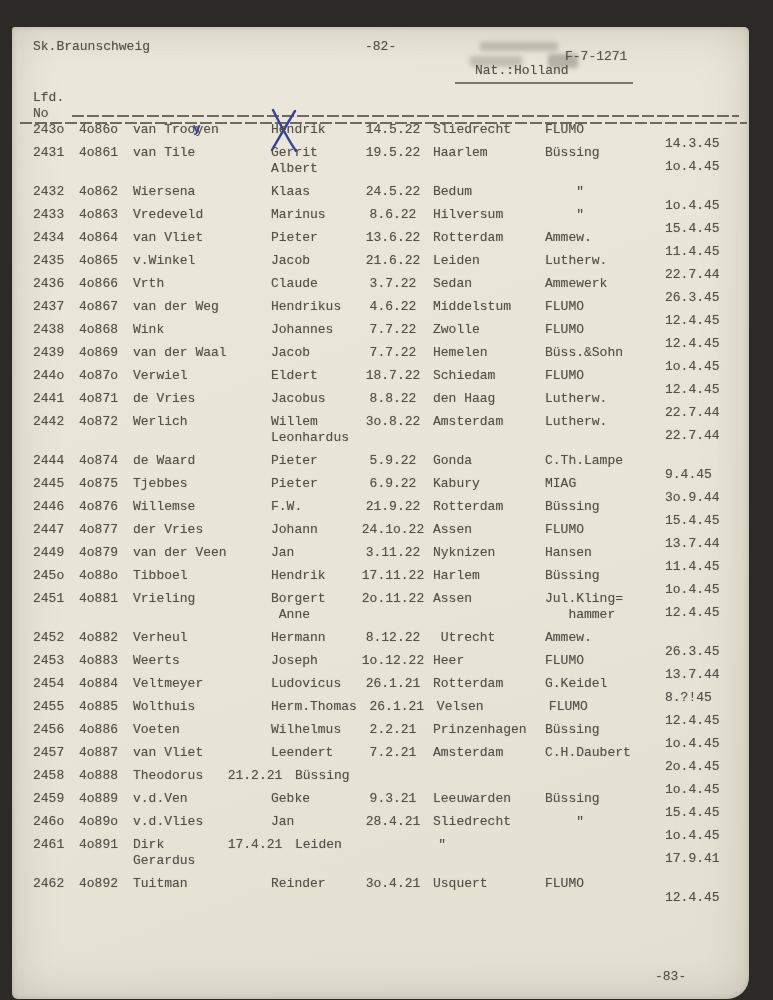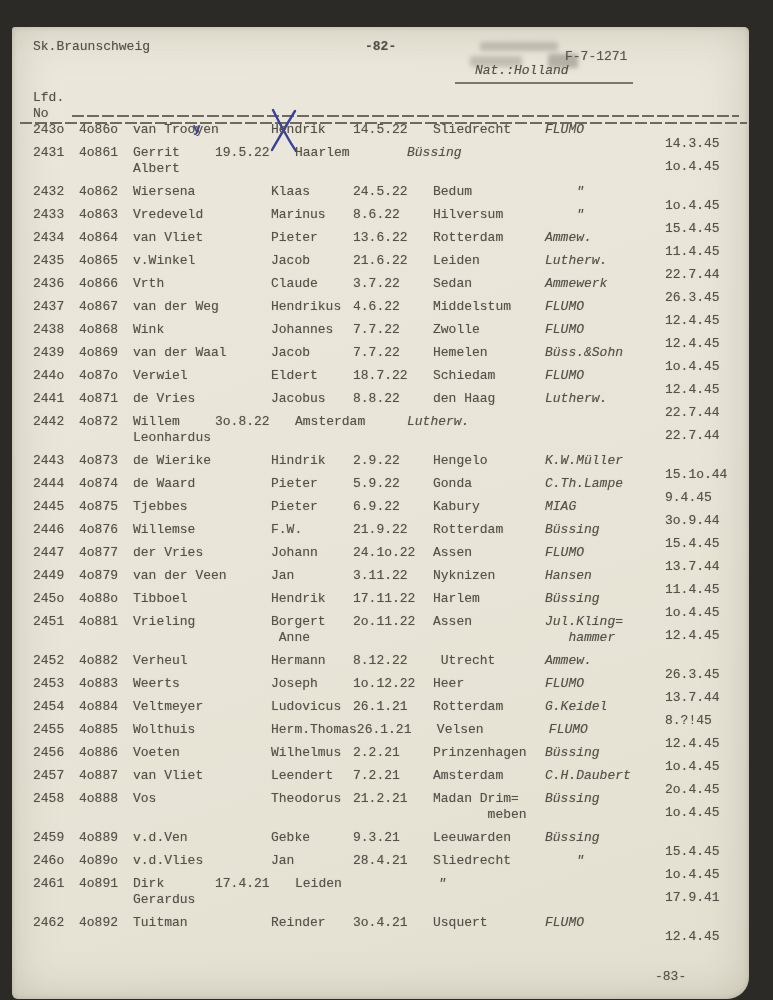--- a/index.html
+++ b/index.html
@@ -12,43 +12,43 @@
     position:absolute;left:12px;top:13px;width:737px;height:972px;
     background:linear-gradient(160deg,#ebe8db 0%,#e8e5d8 55%,#e3e0d1 100%);
     border-radius:3px 5px 22px 6px;
     box-shadow:inset 0 0 45px rgba(118,112,92,.28), inset 0 0 5px rgba(95,90,75,.25);
     color:#55524a;font-size:13px;line-height:16px;
     text-shadow:0 0 1px rgba(86,82,74,.45);
     margin-top:14px;
   }
   .abs{position:absolute;white-space:pre;}
   .camp{left:21px;top:12px;}
-  .pageno-top{left:353px;top:12px;font-weight:bold;}
+  .pageno-top{left:353px;top:12px;}
   .fileref{left:553px;top:22px;color:#5b584e;}
   .nat{left:443px;top:36px;width:158px;padding:0 0 3px 20px;
-       border-bottom:2px solid rgba(85,81,70,.75);font-style:italic;}
+       border-bottom:2px solid rgba(85,81,70,.75);}
   .lfd-head{left:21px;top:63px;line-height:16px;}
   .rule{position:absolute;height:2px;
         background:repeating-linear-gradient(90deg,rgba(88,84,73,.85) 0 12px,rgba(88,84,73,0) 12px 15px);}
   .rule-a{left:60px;right:10px;top:88px;}
   .rule-b{left:8px;right:2px;top:95px;}
   .smudge{position:absolute;background:rgba(92,90,82,.28);filter:blur(2px);border-radius:2px;}
   .s1{left:468px;top:15px;width:78px;height:9px;}
   .s2{left:536px;top:27px;width:30px;height:14px;background:rgba(80,78,72,.35);}
   .s3{left:458px;top:29px;width:52px;height:11px;}
   .rows{position:absolute;left:21px;top:95px;right:4px;}
   .row{display:flex;margin-bottom:7px;white-space:pre;position:relative;}
   .cell{flex:0 0 auto;}
   .c-lfd{width:46px;}
   .c-prisoner{width:54px;}
   .c-surname{width:138px;}
   .c-first{min-width:82px;}
-  .c-born{min-width:80px;}
+  .c-born{min-width:80px;text-align:center;}
   .c-place{min-width:112px;}
-  .c-firm{width:122px;font-style:italic;}
+  .c-firm{width:122px;}
   .c-date{position:absolute;left:632px;top:14px;}
   .xmark{position:absolute;left:236px;top:-14px;width:30px;height:44px;pointer-events:none;}
   .ink-y{position:absolute;left:160px;top:-1px;font-weight:bold;transform:rotate(-2deg);}
   .footer{left:643px;top:942px;}
 </style>
 </head>
 <body>
 
 <div class="paper">
 
@@ -69,52 +69,50 @@
 
   <div class="rows" id="rows">
     <div class="xmark">
       <svg width="30" height="44" viewBox="0 0 30 44">
         <path d="M4,2 C10,14 18,30 27,43" stroke="#3a409f" stroke-width="2.4" fill="none" stroke-linecap="round"></path>
         <path d="M26,3 C18,16 10,30 3,42" stroke="#3a409f" stroke-width="2.4" fill="none" stroke-linecap="round"></path>
       </svg>
     </div>
     <span class="abs ink-y" style="color: rgb(58, 64, 159);">y</span>
   <div class="row"><div class="cell c-lfd">243o</div><div class="cell c-prisoner">4o86o</div><div class="cell c-surname">van Trooyen</div><div class="cell c-first">Hendrik</div><div class="cell c-born">14.5.22</div><div class="cell c-place">Sliedrecht</div><div class="cell c-firm">FLUMO</div><div class="cell c-date">14.3.45</div></div>
-      <div class="row"><div class="cell c-lfd">2431</div><div class="cell c-prisoner">4o861</div><div class="cell c-first">Gerrit
+      <div class="row"><div class="cell c-lfd">2431</div><div class="cell c-prisoner">4o861</div><div class="cell c-surname">van Tile</div><div class="cell c-first">Gerrit
 Albert</div><div class="cell c-born">19.5.22</div><div class="cell c-place">Haarlem</div><div class="cell c-firm">Büssing</div><div class="cell c-date">1o.4.45</div></div>
       <div class="row"><div class="cell c-lfd">2432</div><div class="cell c-prisoner">4o862</div><div class="cell c-surname">Wiersena</div><div class="cell c-first">Klaas</div><div class="cell c-born">24.5.22</div><div class="cell c-place">Bedum</div><div class="cell c-firm">    "</div><div class="cell c-date">1o.4.45</div></div>
       <div class="row"><div class="cell c-lfd">2433</div><div class="cell c-prisoner">4o863</div><div class="cell c-surname">Vredeveld</div><div class="cell c-first">Marinus</div><div class="cell c-born">8.6.22</div><div class="cell c-place">Hilversum</div><div class="cell c-firm">    "</div><div class="cell c-date">15.4.45</div></div>
       <div class="row"><div class="cell c-lfd">2434</div><div class="cell c-prisoner">4o864</div><div class="cell c-surname">van Vliet</div><div class="cell c-first">Pieter</div><div class="cell c-born">13.6.22</div><div class="cell c-place">Rotterdam</div><div class="cell c-firm">Ammew.</div><div class="cell c-date">11.4.45</div></div>
       <div class="row"><div class="cell c-lfd">2435</div><div class="cell c-prisoner">4o865</div><div class="cell c-surname">v.Winkel</div><div class="cell c-first">Jacob</div><div class="cell c-born">21.6.22</div><div class="cell c-place">Leiden</div><div class="cell c-firm">Lutherw.</div><div class="cell c-date">22.7.44</div></div>
       <div class="row"><div class="cell c-lfd">2436</div><div class="cell c-prisoner">4o866</div><div class="cell c-surname">Vrth</div><div class="cell c-first">Claude</div><div class="cell c-born">3.7.22</div><div class="cell c-place">Sedan</div><div class="cell c-firm">Ammewerk</div><div class="cell c-date">26.3.45</div></div>
       <div class="row"><div class="cell c-lfd">2437</div><div class="cell c-prisoner">4o867</div><div class="cell c-surname">van der Weg</div><div class="cell c-first">Hendrikus</div><div class="cell c-born">4.6.22</div><div class="cell c-place">Middelstum</div><div class="cell c-firm">FLUMO</div><div class="cell c-date">12.4.45</div></div>
       <div class="row"><div class="cell c-lfd">2438</div><div class="cell c-prisoner">4o868</div><div class="cell c-surname">Wink</div><div class="cell c-first">Johannes</div><div class="cell c-born">7.7.22</div><div class="cell c-place">Zwolle</div><div class="cell c-firm">FLUMO</div><div class="cell c-date">12.4.45</div></div>
       <div class="row"><div class="cell c-lfd">2439</div><div class="cell c-prisoner">4o869</div><div class="cell c-surname">van der Waal</div><div class="cell c-first">Jacob</div><div class="cell c-born">7.7.22</div><div class="cell c-place">Hemelen</div><div class="cell c-firm">Büss.&amp;Sohn</div><div class="cell c-date">1o.4.45</div></div>
       <div class="row"><div class="cell c-lfd">244o</div><div class="cell c-prisoner">4o87o</div><div class="cell c-surname">Verwiel</div><div class="cell c-first">Eldert</div><div class="cell c-born">18.7.22</div><div class="cell c-place">Schiedam</div><div class="cell c-firm">FLUMO</div><div class="cell c-date">12.4.45</div></div>
       <div class="row"><div class="cell c-lfd">2441</div><div class="cell c-prisoner">4o871</div><div class="cell c-surname">de Vries</div><div class="cell c-first">Jacobus</div><div class="cell c-born">8.8.22</div><div class="cell c-place">den Haag</div><div class="cell c-firm">Lutherw.</div><div class="cell c-date">22.7.44</div></div>
-      <div class="row"><div class="cell c-lfd">2442</div><div class="cell c-prisoner">4o872</div><div class="cell c-first">Willem
+      <div class="row"><div class="cell c-lfd">2442</div><div class="cell c-prisoner">4o872</div><div class="cell c-surname">Werlich</div><div class="cell c-first">Willem
 Leonhardus</div><div class="cell c-born">3o.8.22</div><div class="cell c-place">Amsterdam</div><div class="cell c-firm">Lutherw.</div><div class="cell c-date">22.7.44</div></div>
-      <div class="row"><div class="cell c-lfd">2443</div><div class="cell c-prisoner">4o873</div><div class="cell c-surname">de Wierike</div><div class="cell c-first">Hindrik</div><div class="cell c-born">2.9.22</div><div class="cell c-place">Hengelo</div><div class="cell c-firm">K.W.Müller</div><div class="cell c-date">15.1o.44</div></div>
       <div class="row"><div class="cell c-lfd">2444</div><div class="cell c-prisoner">4o874</div><div class="cell c-surname">de Waard</div><div class="cell c-first">Pieter</div><div class="cell c-born">5.9.22</div><div class="cell c-place">Gonda</div><div class="cell c-firm">C.Th.Lampe</div><div class="cell c-date">9.4.45</div></div>
       <div class="row"><div class="cell c-lfd">2445</div><div class="cell c-prisoner">4o875</div><div class="cell c-surname">Tjebbes</div><div class="cell c-first">Pieter</div><div class="cell c-born">6.9.22</div><div class="cell c-place">Kabury</div><div class="cell c-firm">MIAG</div><div class="cell c-date">3o.9.44</div></div>
       <div class="row"><div class="cell c-lfd">2446</div><div class="cell c-prisoner">4o876</div><div class="cell c-surname">Willemse</div><div class="cell c-first">F.W.</div><div class="cell c-born">21.9.22</div><div class="cell c-place">Rotterdam</div><div class="cell c-firm">Büssing</div><div class="cell c-date">15.4.45</div></div>
       <div class="row"><div class="cell c-lfd">2447</div><div class="cell c-prisoner">4o877</div><div class="cell c-surname">der Vries</div><div class="cell c-first">Johann</div><div class="cell c-born">24.1o.22</div><div class="cell c-place">Assen</div><div class="cell c-firm">FLUMO</div><div class="cell c-date">13.7.44</div></div>
       <div class="row"><div class="cell c-lfd">2449</div><div class="cell c-prisoner">4o879</div><div class="cell c-surname">van der Veen</div><div class="cell c-first">Jan</div><div class="cell c-born">3.11.22</div><div class="cell c-place">Nyknizen</div><div class="cell c-firm">Hansen</div><div class="cell c-date">11.4.45</div></div>
       <div class="row"><div class="cell c-lfd">245o</div><div class="cell c-prisoner">4o88o</div><div class="cell c-surname">Tibboel</div><div class="cell c-first">Hendrik</div><div class="cell c-born">17.11.22</div><div class="cell c-place">Harlem</div><div class="cell c-firm">Büssing</div><div class="cell c-date">1o.4.45</div></div>
       <div class="row"><div class="cell c-lfd">2451</div><div class="cell c-prisoner">4o881</div><div class="cell c-surname">Vrieling</div><div class="cell c-first">Borgert
  Anne</div><div class="cell c-born">2o.11.22</div><div class="cell c-place">Assen</div><div class="cell c-firm">Jul.Kling=
    hammer</div><div class="cell c-date">12.4.45</div></div>
       <div class="row"><div class="cell c-lfd">2452</div><div class="cell c-prisoner">4o882</div><div class="cell c-surname">Verheul</div><div class="cell c-first">Hermann</div><div class="cell c-born">8.12.22</div><div class="cell c-place"> Utrecht</div><div class="cell c-firm">Ammew.</div><div class="cell c-date">26.3.45</div></div>
       <div class="row"><div class="cell c-lfd">2453</div><div class="cell c-prisoner">4o883</div><div class="cell c-surname">Weerts</div><div class="cell c-first">Joseph</div><div class="cell c-born">1o.12.22</div><div class="cell c-place">Heer</div><div class="cell c-firm">FLUMO</div><div class="cell c-date">13.7.44</div></div>
       <div class="row"><div class="cell c-lfd">2454</div><div class="cell c-prisoner">4o884</div><div class="cell c-surname">Veltmeyer</div><div class="cell c-first">Ludovicus</div><div class="cell c-born">26.1.21</div><div class="cell c-place">Rotterdam</div><div class="cell c-firm">G.Keidel</div><div class="cell c-date">8.?!45</div></div>
       <div class="row"><div class="cell c-lfd">2455</div><div class="cell c-prisoner">4o885</div><div class="cell c-surname">Wolthuis</div><div class="cell c-first">Herm.Thomas</div><div class="cell c-born">26.1.21</div><div class="cell c-place">Velsen</div><div class="cell c-firm">FLUMO</div><div class="cell c-date">12.4.45</div></div>
       <div class="row"><div class="cell c-lfd">2456</div><div class="cell c-prisoner">4o886</div><div class="cell c-surname">Voeten</div><div class="cell c-first">Wilhelmus</div><div class="cell c-born">2.2.21</div><div class="cell c-place">Prinzenhagen</div><div class="cell c-firm">Büssing</div><div class="cell c-date">1o.4.45</div></div>
       <div class="row"><div class="cell c-lfd">2457</div><div class="cell c-prisoner">4o887</div><div class="cell c-surname">van Vliet</div><div class="cell c-first">Leendert</div><div class="cell c-born">7.2.21</div><div class="cell c-place">Amsterdam</div><div class="cell c-firm">C.H.Daubert</div><div class="cell c-date">2o.4.45</div></div>
-      <div class="row"><div class="cell c-lfd">2458</div><div class="cell c-prisoner">4o888</div><div class="cell c-surname">Vos</div><div class="cell c-first">Theodorus</div><div class="cell c-born">21.2.21</div><div class="cell c-place">Madan Drim=
-       meben</div><div class="cell c-firm">Büssing</div><div class="cell c-date">1o.4.45</div></div>
+      <div class="row"><div class="cell c-lfd">2458</div><div class="cell c-prisoner">4o888</div><div class="cell c-first">Theodorus</div><div class="cell c-born">21.2.21</div><div class="cell c-firm">Büssing</div><div class="cell c-date">1o.4.45</div></div>
       <div class="row"><div class="cell c-lfd">2459</div><div class="cell c-prisoner">4o889</div><div class="cell c-surname">v.d.Ven</div><div class="cell c-first">Gebke</div><div class="cell c-born">9.3.21</div><div class="cell c-place">Leeuwarden</div><div class="cell c-firm">Büssing</div><div class="cell c-date">15.4.45</div></div>
       <div class="row"><div class="cell c-lfd">246o</div><div class="cell c-prisoner">4o89o</div><div class="cell c-surname">v.d.Vlies</div><div class="cell c-first">Jan</div><div class="cell c-born">28.4.21</div><div class="cell c-place">Sliedrecht</div><div class="cell c-firm">    "</div><div class="cell c-date">1o.4.45</div></div>
       <div class="row"><div class="cell c-lfd">2461</div><div class="cell c-prisoner">4o891</div><div class="cell c-first">Dirk
 Gerardus</div><div class="cell c-born">17.4.21</div><div class="cell c-place">Leiden</div><div class="cell c-firm">    "</div><div class="cell c-date">17.9.41</div></div>
       <div class="row"><div class="cell c-lfd">2462</div><div class="cell c-prisoner">4o892</div><div class="cell c-surname">Tuitman</div><div class="cell c-first">Reinder</div><div class="cell c-born">3o.4.21</div><div class="cell c-place">Usquert</div><div class="cell c-firm">FLUMO</div><div class="cell c-date">12.4.45</div></div>
     </div>
 
   <span class="abs footer">-83-</span>
 
 </div>

